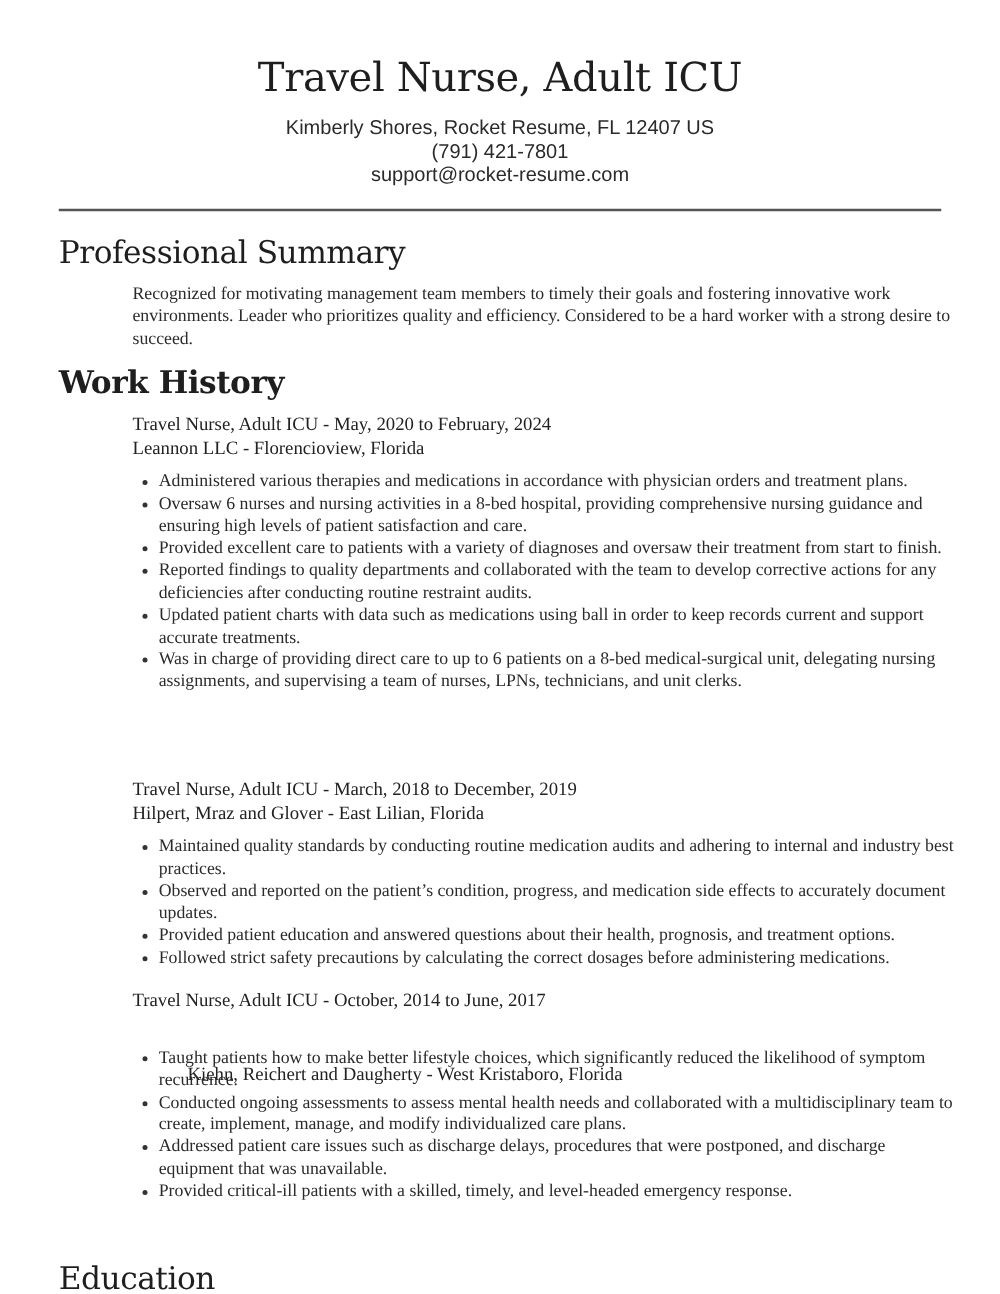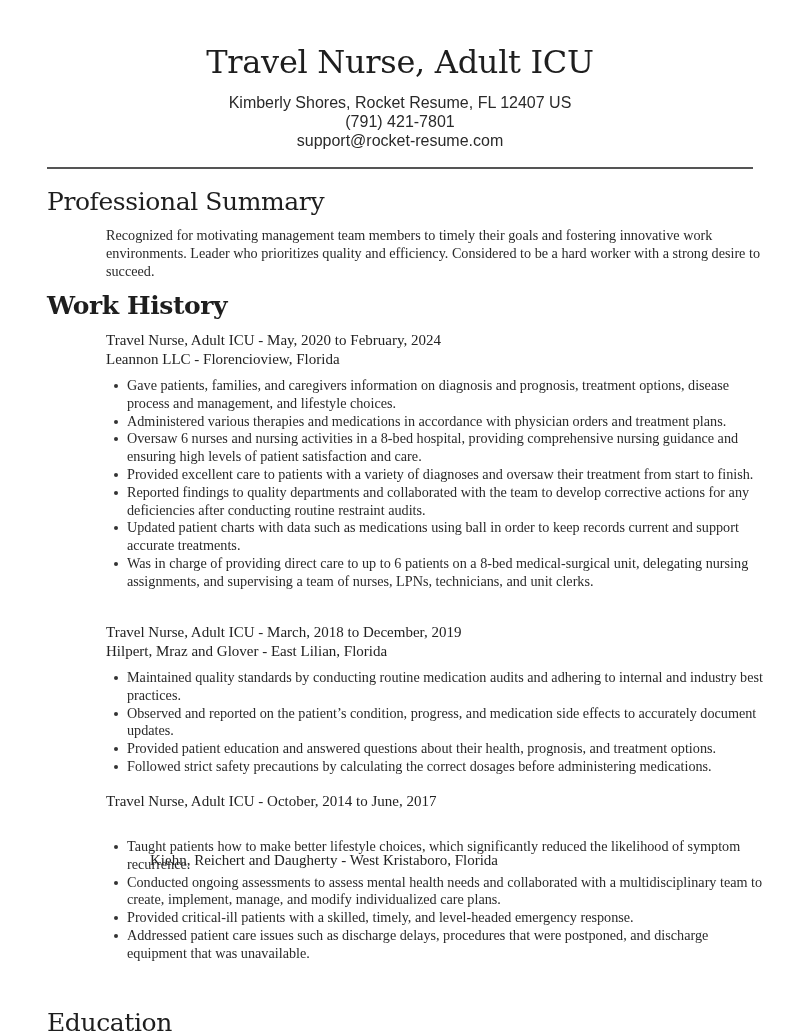--- a/index.html
+++ b/index.html
@@ -116,21 +116,20 @@
   <div class="divider"></div>
 
   <h2 class="section-title" style="top:186px;">Professional Summary</h2>
   <p class="para" style="top:227px;">Recognized for motivating management team members to timely their goals and fostering innovative work environments. Leader who prioritizes quality and efficiency. Considered to be a hard worker with a strong desire to succeed.</p>
 
   <h2 class="section-title" style="top:290px;font-weight:bold;">Work History</h2>
 
   <div class="job-line" style="top:331px;">Travel Nurse, Adult ICU - May, 2020 to February, 2024</div>
   <div class="job-line" style="top:350px;">Leannon LLC - Florencioview, Florida</div>
   <ul class="bullets" style="top:377px;">
-    <li><span class="dot"></span><span>Gave patients, families, and caregivers information on diagnosis and prognosis, treatment options, disease process and management, and lifestyle choices.</span></li>
     <li><span class="dot"></span><span>Administered various therapies and medications in accordance with physician orders and treatment plans.</span></li>
     <li><span class="dot"></span><span>Oversaw 6 nurses and nursing activities in a 8-bed hospital, providing comprehensive nursing guidance and ensuring high levels of patient satisfaction and care.</span></li>
     <li><span class="dot"></span><span>Provided excellent care to patients with a variety of diagnoses and oversaw their treatment from start to finish.</span></li>
     <li><span class="dot"></span><span>Reported findings to quality departments and collaborated with the team to develop corrective actions for any deficiencies after conducting routine restraint audits.</span></li>
     <li><span class="dot"></span><span>Updated patient charts with data such as medications using ball in order to keep records current and support accurate treatments.</span></li>
     <li><span class="dot"></span><span>Was in charge of providing direct care to up to 6 patients on a 8-bed medical-surgical unit, delegating nursing assignments, and supervising a team of nurses, LPNs, technicians, and unit clerks.</span></li>
   </ul>
 
   <div class="job-line" style="top:623px;">Travel Nurse, Adult ICU - March, 2018 to December, 2019</div>
   <div class="job-line" style="top:642px;">Hilpert, Mraz and Glover - East Lilian, Florida</div>
@@ -139,19 +138,19 @@
     <li><span class="dot"></span><span>Observed and reported on the patient’s condition, progress, and medication side effects to accurately document updates.</span></li>
     <li><span class="dot"></span><span>Provided patient education and answered questions about their health, prognosis, and treatment options.</span></li>
     <li><span class="dot"></span><span>Followed strict safety precautions by calculating the correct dosages before administering medications.</span></li>
   </ul>
 
   <div class="job-line" style="top:792px;">Travel Nurse, Adult ICU - October, 2014 to June, 2017</div>
   <div class="job-line" style="top:851px;margin-left:44px;">Kiehn, Reichert and Daugherty - West Kristaboro, Florida</div>
   <ul class="bullets" style="top:838px;">
     <li><span class="dot"></span><span>Taught patients how to make better lifestyle choices, which significantly reduced the likelihood of symptom recurrence.</span></li>
     <li><span class="dot"></span><span>Conducted ongoing assessments to assess mental health needs and collaborated with a multidisciplinary team to create, implement, manage, and modify individualized care plans.</span></li>
+    <li><span class="dot"></span><span>Addressed patient care issues such as discharge delays, procedures that were postponed, and discharge equipment that was unavailable.</span></li>
     <li><span class="dot"></span><span>Provided critical-ill patients with a skilled, timely, and level-headed emergency response.</span></li>
-    <li><span class="dot"></span><span>Addressed patient care issues such as discharge delays, procedures that were postponed, and discharge equipment that was unavailable.</span></li>
   </ul>
 
   <h2 class="section-title" style="top:1007px;">Education</h2>
 
 </div>
 
 </body></html>

